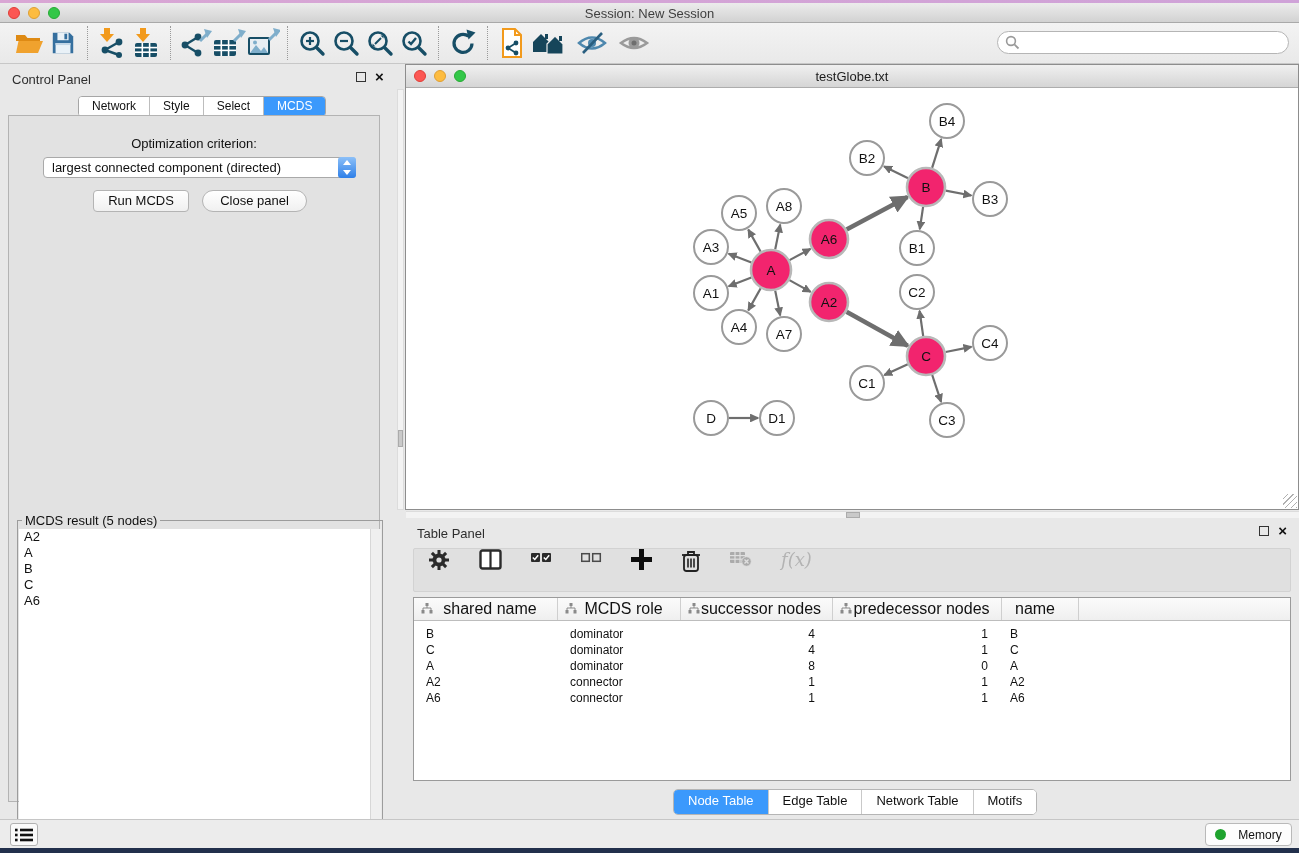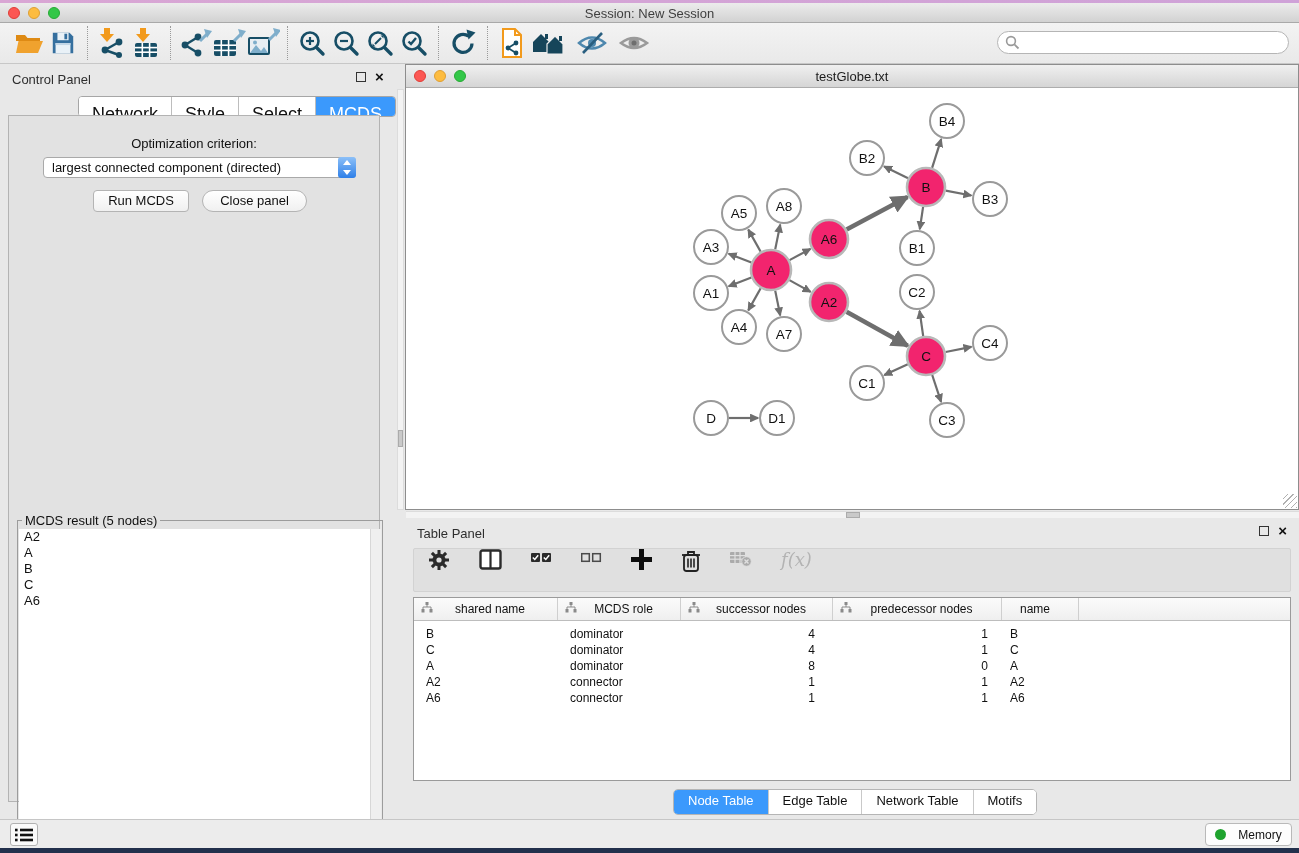--- a/index.html
+++ b/index.html
@@ -33,21 +33,21 @@
   
   .main { position:absolute; left:0; top:64px; width:1299px; height:755px; background:#e8e8e8; }
 
   
   .cp-title { position:absolute; left:12px; top:8px; font-size:13px; color:#2e2e2e; }
   .panel-btns { position:absolute; display:flex; gap:9px; align-items:center; }
   .float-box { width:10px; height:10px; border:1.6px solid #333; display:inline-block; }
   .close-x { font-size:15px; font-weight:900; color:#111; line-height:10px; }
   .cp-tabs { position:absolute; left:78px; top:32px; display:flex; border:1px solid #a6a6a6;
     border-radius:4px; overflow:hidden; background:#fff; height:21px; }
-  .cp-tab { padding:8px 13px; font-size:18px; color:#111; line-height:19px; border-right:1px solid #bdbdbd; background:#fff; }
+  .cp-tab { padding:0 13px; font-size:12px; color:#111; line-height:19px; border-right:1px solid #bdbdbd; background:#fff; }
   .cp-tab:last-child { border-right:none; }
   .cp-tab.active { background:#3b99fc; color:#fff; }
   .cp-body { position:absolute; left:8px; top:51px; width:372px; height:687px;
     background:#e2e2e2; border:1px solid #b3b3b3; }
   .opt-label { position:absolute; left:0; right:0; top:20px; text-align:center; font-size:13px; color:#111; }
   .criterion { position:absolute; left:34px; top:41px; width:313px; height:21px; background:#fff;
     border:1px solid #a9a9a9; border-radius:4px; display:flex; align-items:center; }
   .criterion .val { flex:1; font-size:13px; color:#111; padding-left:8px; white-space:nowrap; overflow:hidden; }
   .stepper { width:18px; height:21px; margin-right:-1px; border-radius:3px;
     background:linear-gradient(#8cc0f8,#2e7fe8); position:relative; }
@@ -80,21 +80,21 @@
 
   
   .table-panel { position:absolute; left:405px; top:456px; width:894px; height:299px; }
   .tp-title { position:absolute; left:12px; top:6px; font-size:13px; color:#2e2e2e; }
   .tp-toolbar { position:absolute; left:8px; top:28px; width:878px; height:44px; background:#e0e0e0;
     border:1px solid #d2d2d2; border-radius:2px; display:flex; align-items:flex-start; padding-left:14px; gap:29px; }
   .tp-toolbar .ticon { width:auto; height:auto; }
   .fx-label { font-family:"DejaVu Serif", serif; font-style:italic; font-size:18px; color:#b3b3b3; }
   .tp-table { position:absolute; left:8px; top:77px; width:878px; height:184px; background:#fff; border:1px solid #9a9a9a; }
   .thead { display:flex; height:23px; background:linear-gradient(#fbfbfb,#efefef); border-bottom:1px solid #bdbdbd; }
-  .thcell { position:relative; border-right:1px solid #cfcfcf; display:flex; align-items:center; font-size:12px; color:#111; }
+  .thcell { position:relative; border-right:1px solid #cfcfcf; display:flex; align-items:center; font-size:16px; color:#111; }
   .thcell .hicon { margin-left:7px; }
   .thcell .hlabel { flex:1; text-align:center; padding-right:10px; }
   .thcell.filler { border-right:none; flex:1; }
   .c0 { width:144px; } .c1 { width:123px; } .c2 { width:152px; } .c3 { width:169px; } .c4 { width:77px; }
   .trow { display:flex; height:16px; }
   .tcell { font-size:12px; color:#111; line-height:16px; white-space:nowrap; }
   .trow .c0 { padding-left:12px; } .trow .c1 { padding-left:12px; }
   .trow .c2 { text-align:right; padding-right:18px; } .trow .c3 { text-align:right; padding-right:14px; }
   .trow .c4 { padding-left:8px; }
   .tp-tabs { position:absolute; left:268px; top:269px; display:flex; border:1px solid #b5b5b5;

